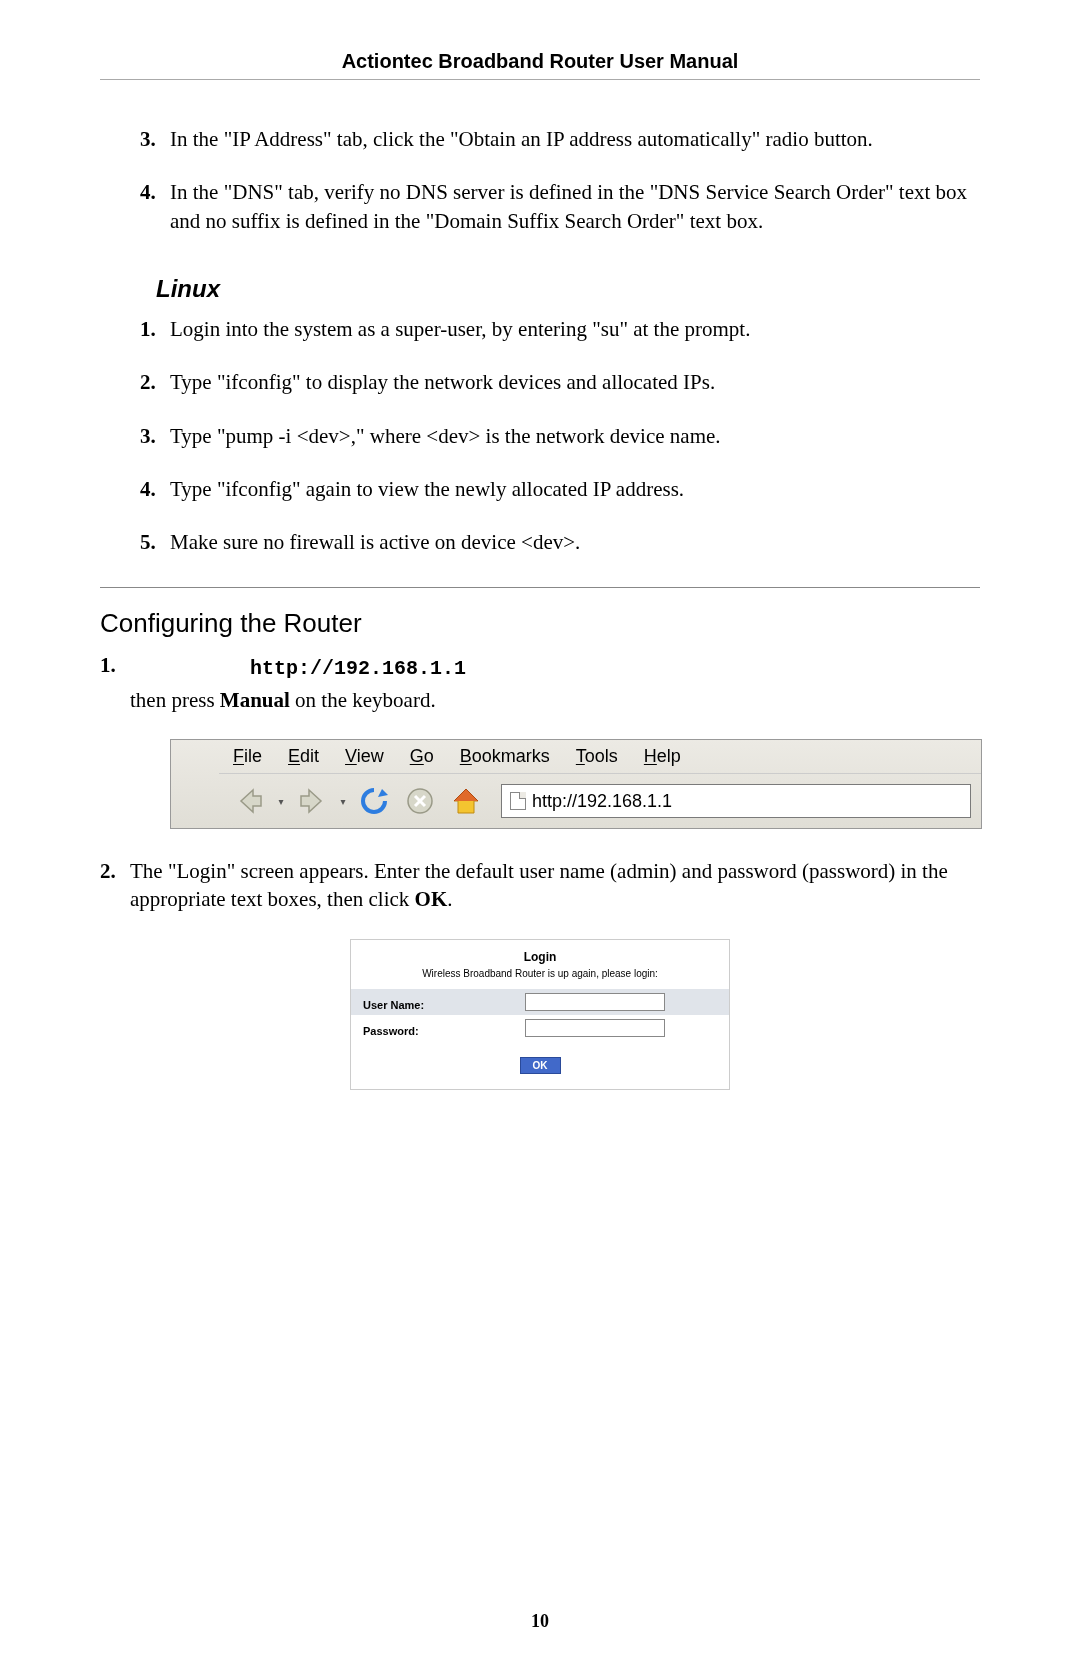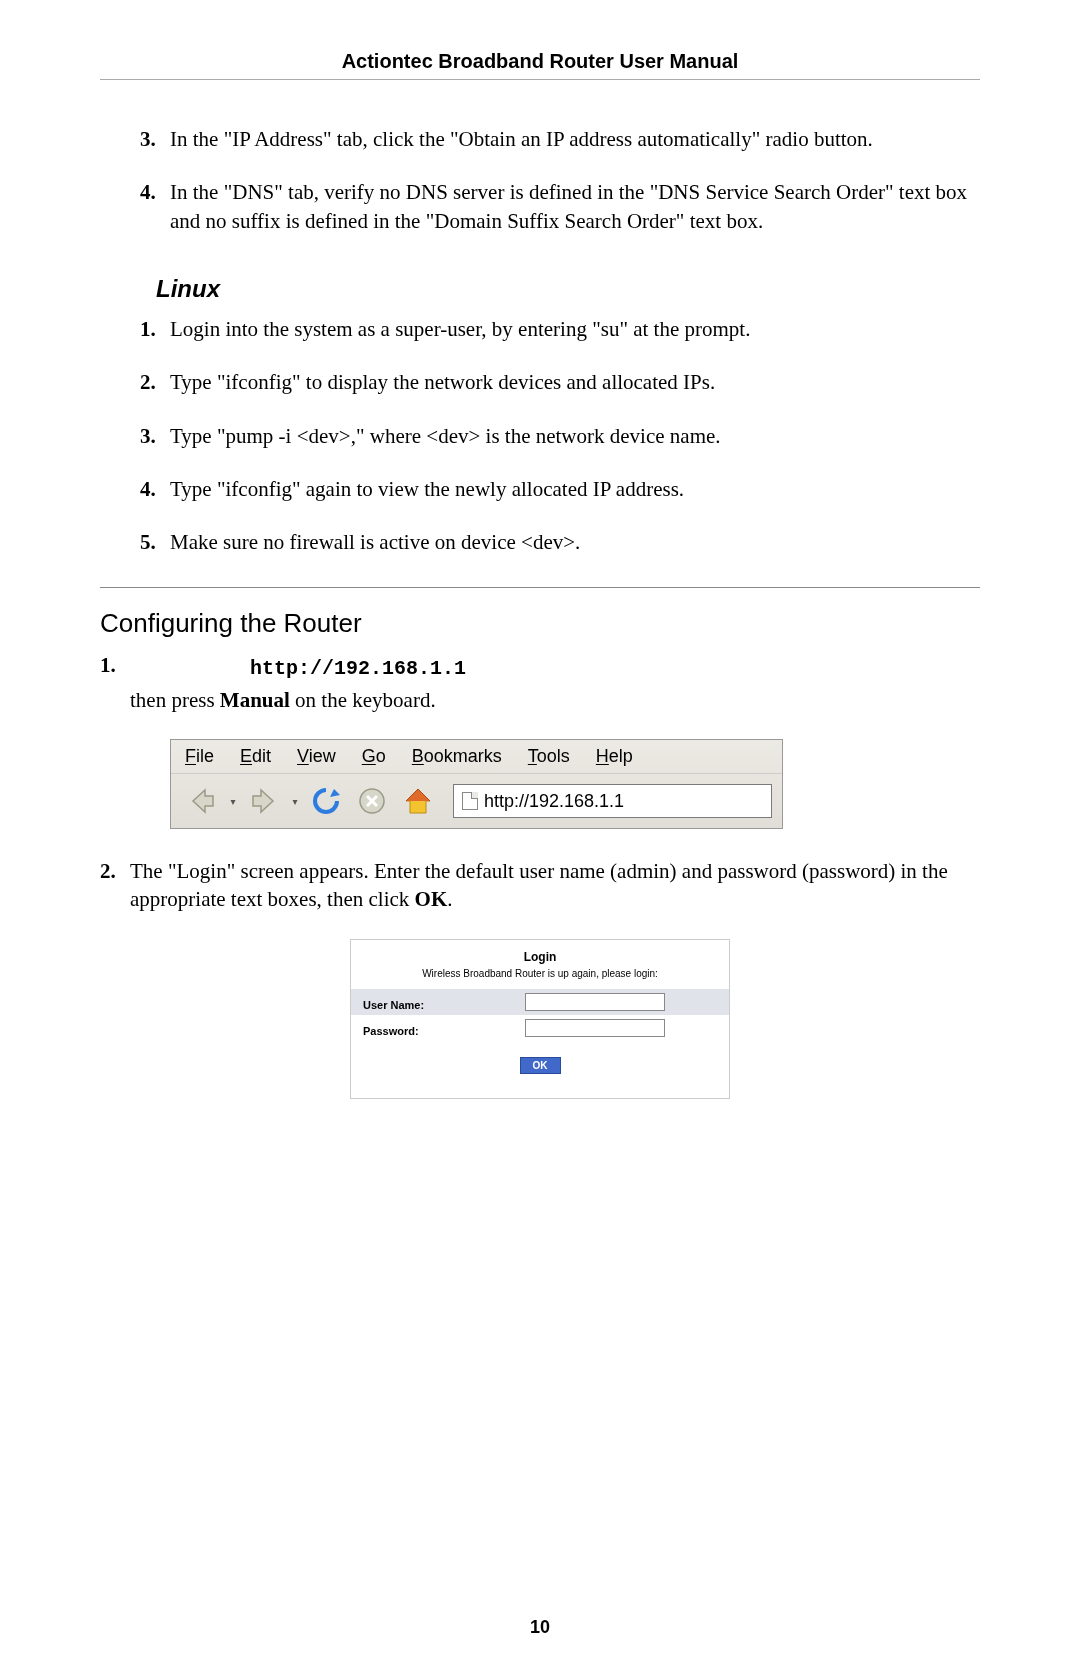--- a/index.html
+++ b/index.html
@@ -41,25 +41,26 @@
     font-family: Arial, Helvetica, sans-serif;
     font-weight: normal;
     font-size: 26px;
     margin: 12px 0 12px 0;
   }
   .mono { font-family: 'Courier New', monospace; font-weight: bold; font-size: 20px; padding-left: 120px; display: block; margin: 4px 0; }
   .bold { font-weight: bold; }
 
   
   .browser-bar {
-    width: 613px;
+    width: 812px;
     margin: 18px 0 28px 70px;
     border: 1px solid #999;
     background: linear-gradient(#eceae4, #e0ded6);
     font-family: Tahoma, Arial, sans-serif;
+    padding-left: 48px;
   }
   .menu-row {
     display: flex;
     gap: 26px;
     padding: 6px 14px;
     font-size: 18px;
     color: #000;
     border-bottom: 1px solid #ccc;
   }
   .menu-row span { text-decoration: underline; text-decoration-style: solid; text-underline-offset: 2px; }
@@ -94,38 +95,38 @@
 
   
   .login-box {
     width: 380px;
     border: 1px solid #ccc;
     margin: 14px auto 0 auto;
     font-family: Arial, sans-serif;
     font-size: 12px;
     color: #000;
     background: #fff;
-    padding-bottom: 24px;
+    padding-bottom: 15px;
   }
   .login-title { text-align: center; font-weight: bold; padding: 10px 0 4px 0; font-size: 12px; }
   .login-msg { text-align: center; font-size: 10px; margin-bottom: 10px;}
   .login-row { display: flex; align-items: flex-end; padding: 4px 12px; }
   .login-row.shade { background: #e0e4ea; }
   .login-lbl { width: 110px; font-weight: bold; font-size: 11px;}
   .login-input { flex:1; display:flex; justify-content:center; }
   .login-input .field { width: 140px; height: 18px; border:1px solid #888; background:#fff;}
   .login-ok-row { text-align:center; margin-top: 16px; }
   .login-ok { display:inline-block; background:#4169c9; color:#fff; font-size:10px; font-weight:bold; padding:2px 12px; border:1px solid #2a4a9a;}
 
   .page-num {
     position: absolute;
-    bottom: 30px;
+    bottom: 36px;
     left: 0; right: 0;
     text-align: center;
-    font-family: Liberation Sans, sans-serif;
+    font-family: Liberation Serif, serif;
     font-weight: bold;
     font-size: 18px;
   }
 </style>
 </head>
 <body>
 
 <div class="doc-header">Actiontec Broadband Router User Manual</div>
 
 <ol class="num-list">

